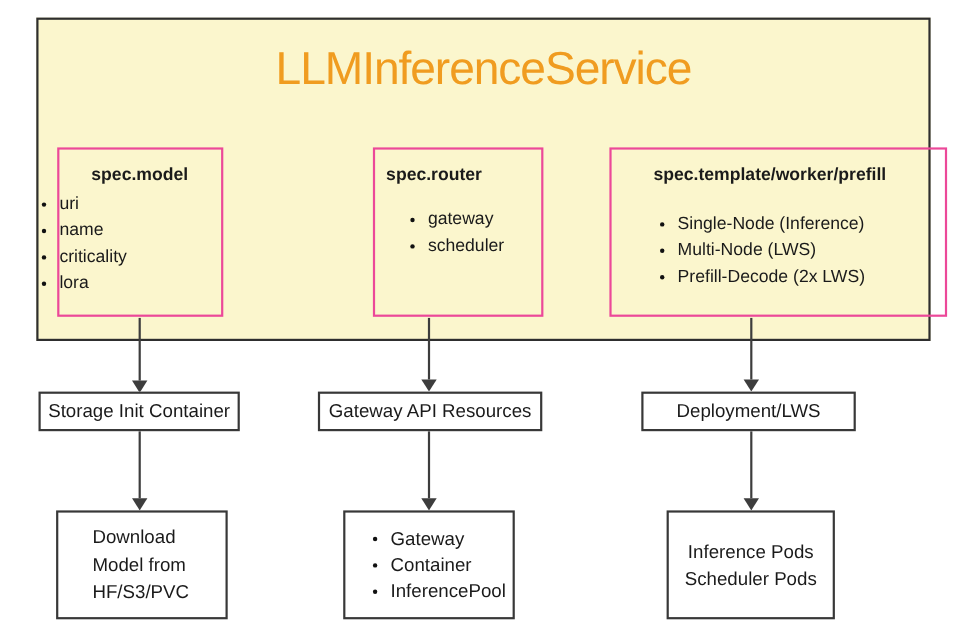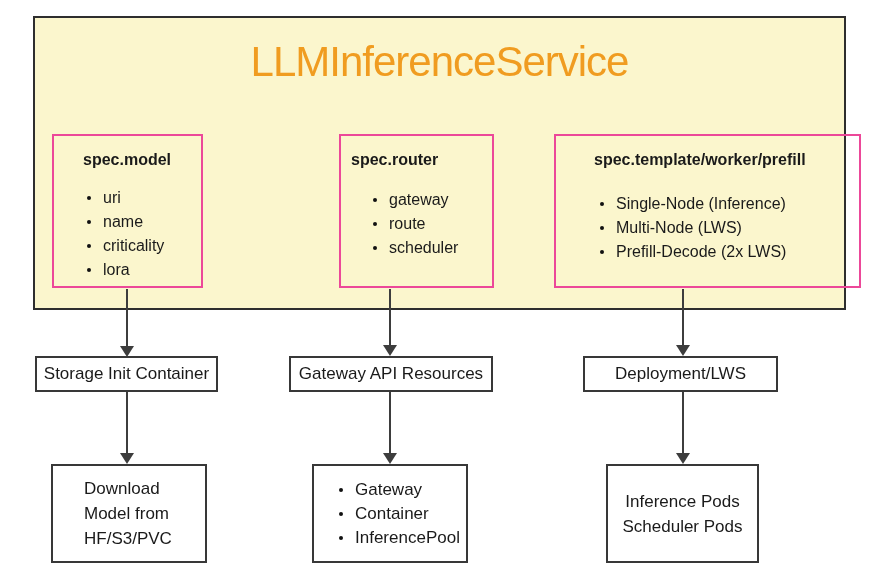--- a/index.html
+++ b/index.html
@@ -63,21 +63,21 @@
     line-height: 24px;
   }
   .spec-box li::before, .list-box li::before {
     content: "";
     position: absolute;
     left: -16px; top: 10px;
     width: 4px; height: 4px;
     border-radius: 50%;
     background: #111;
   }
-  .spec-a ul { margin-top: 16px; padding-left: 49px; }
+  .spec-a ul { margin-top: 4px; }
   .spec-b ul { margin-top: 18px; padding-left: 48px; }
   .spec-c ul { margin-top: 22px; padding-left: 60px; }
 
   
   .mid-box {
     position: absolute;
     top: 356px;
     height: 36px;
     background: #ffffff;
     border: 2px solid #383838;
@@ -149,21 +149,20 @@
       <li>name</li>
       <li>criticality</li>
       <li>lora</li>
     </ul>
   </div>
 
   <div class="spec-box spec-b">
     <div class="hd">spec.router</div>
     <ul>
       <li>gateway</li>
-      <li>route</li>
       <li>scheduler</li>
     </ul>
   </div>
 
   <div class="spec-box spec-c">
     <div class="hd">spec.template/worker/prefill</div>
     <ul>
       <li>Single-Node (Inference)</li>
       <li>Multi-Node (LWS)</li>
       <li>Prefill-Decode (2x LWS)</li>

